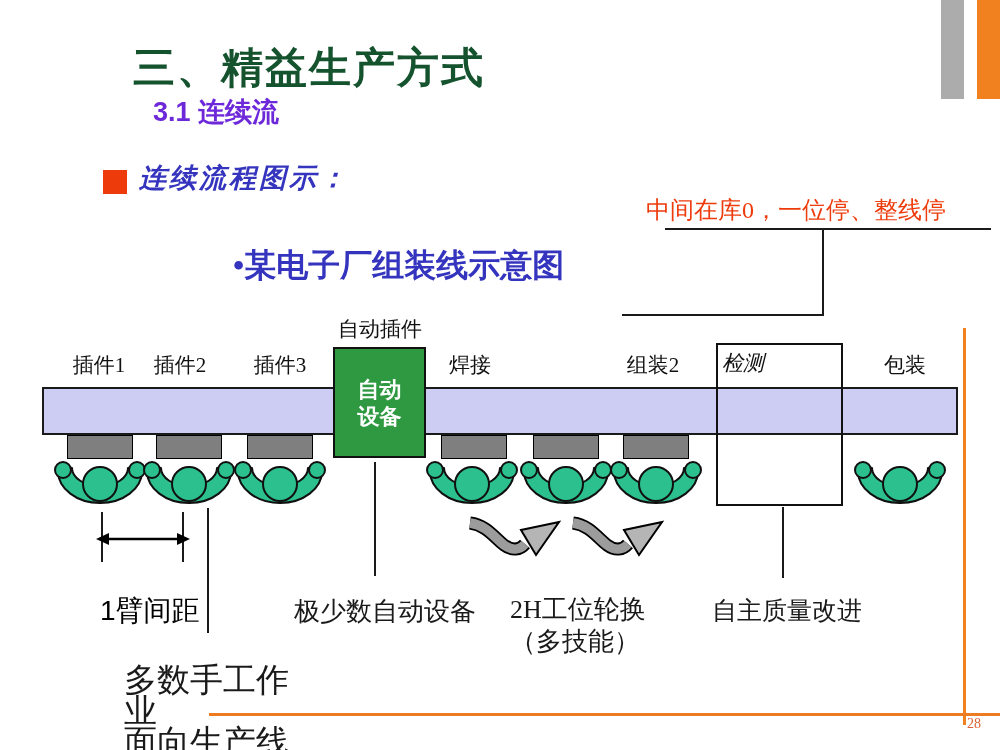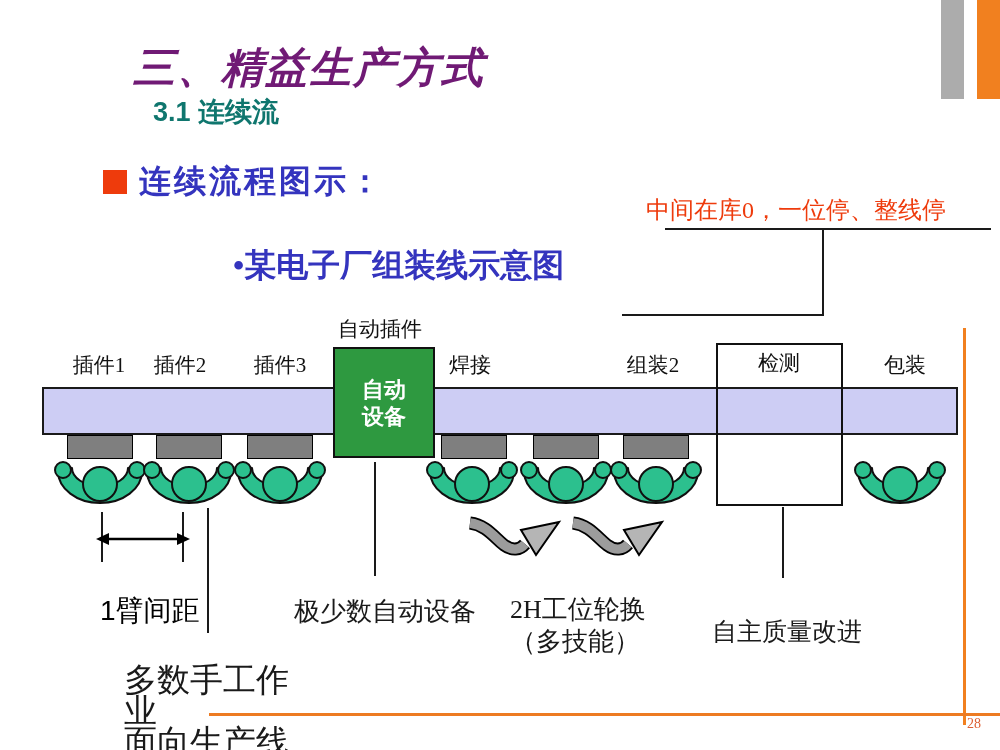--- a/index.html
+++ b/index.html
@@ -5,50 +5,50 @@
   html,body{margin:0;padding:0;background:#ffffff;}
   #slide{
     position:relative;width:1000px;height:750px;background:#ffffff;
     overflow:hidden;font-family:"Liberation Serif",serif;color:#1a1a1a;
   }
   .abs{position:absolute;}
   .sans{font-family:"Liberation Sans",sans-serif;}
   .center{transform:translateX(-50%);white-space:nowrap;}
 
   
-  .title{left:133px;top:40px;font-size:42px;font-weight:bold;color:#701a75;letter-spacing:2px;white-space:nowrap;font-style:italic;}
-  .subtitle{left:153px;top:94px;font-size:27px;font-weight:bold;color:#0f766e;white-space:nowrap;}
+  .title{left:133px;top:40px;font-size:42px;font-weight:bold;color:#14532d;letter-spacing:2px;white-space:nowrap;}
+  .subtitle{left:153px;top:94px;font-size:27px;font-weight:bold;color:#6d28d9;white-space:nowrap;}
   .bullet-square{left:103px;top:170px;width:24px;height:24px;background:#EE3B0C;}
-  .section-header{left:139px;top:160px;font-size:32px;font-weight:bold;color:#3434BE;letter-spacing:3px;white-space:nowrap;}
+  .section-header{left:139px;top:160px;font-size:27px;font-weight:bold;color:#3434BE;letter-spacing:3px;white-space:nowrap;font-style:italic;}
   .caption{left:233px;top:244px;font-size:32px;font-weight:bold;color:#3434BE;white-space:nowrap;}
   .note{left:646px;top:194px;font-size:24px;color:#EE3B0C;white-space:nowrap;}
 
   
   .bar-gray{left:941px;top:0;width:23px;height:99px;background:#ACACAC;}
   .bar-orange{left:977px;top:0;width:23px;height:99px;background:#F1801F;}
 
   
   .hline{height:2px;background:#1a1a1a;}
   .vline{width:2px;background:#1a1a1a;}
 
   
   .station-label{top:351px;font-size:21px;color:#111;}
   .belt{left:42px;top:387px;width:916px;height:48px;background:#CDCDF4;border:2px solid #1a1a1a;box-sizing:border-box;}
-  .machine{left:333px;top:347px;width:102px;height:111px;background:#2E9940;border:2px solid #111;box-sizing:border-box;
+  .machine{left:333px;top:347px;width:93px;height:111px;background:#2E9940;border:2px solid #111;box-sizing:border-box;
            display:flex;flex-direction:column;align-items:center;justify-content:center;}
   .machine span{color:#ffffff;font-weight:bold;font-size:22px;line-height:27px;font-family:"Liberation Sans",sans-serif;}
   .inspect-box{left:716px;top:343px;width:127px;height:163px;border:2px solid #111;box-sizing:border-box;background:transparent;}
   .desk{top:435px;height:24px;width:66px;background:#7F7F7F;border:1.5px solid #000;box-sizing:border-box;}
   .worker{top:457px;width:92px;height:50px;}
 
   
   .arm-label{left:100px;top:592px;font-size:28px;font-weight:normal;color:#000;white-space:nowrap;}
   .few-auto{left:294px;top:594px;font-size:26px;white-space:nowrap;}
   .rotation{left:510px;top:594px;width:180px;text-align:left;font-size:26px;line-height:32px;}
-  .quality{left:712px;top:594px;font-size:25px;white-space:nowrap;margin-top:21px;}
+  .quality{left:712px;top:594px;font-size:25px;white-space:nowrap;}
   .manual{left:124px;top:642px;width:180px;text-align:left;font-size:33px;line-height:31px;margin-top:23px;}
 
   
   .orange-v{left:963px;top:328px;width:3px;height:397px;background:#F1801F;}
   .orange-h{left:209px;top:713px;width:791px;height:3px;background:#ED7B22;}
   .page-number{left:967px;top:716px;font-size:14px;color:#DD5F33;}
 </style>
 </head>
 <body>
 
@@ -68,21 +68,21 @@
   <div class="abs vline" style="left:822px;top:228px;height:88px;"></div>
   <div class="abs hline" style="left:622px;top:314px;width:202px;"></div>
 
   <div class="abs station-label center" style="left:99px;">插件1</div>
   <div class="abs station-label center" style="left:180px;">插件2</div>
   <div class="abs station-label center" style="left:280px;">插件3</div>
   <div class="abs station-label center" style="left:380px;top:315px;">自动插件</div>
   <div class="abs station-label center" style="left:470px;">焊接</div>
   <div class="abs station-label center" style="left:570px;margin-top:36px;">组装1</div>
   <div class="abs station-label center" style="left:653px;">组装2</div>
-  <div class="abs station-label center" style="left:779px;top:349px;">检测</div>
+  <div class="abs station-label center" style="left:743px;top:349px;font-style:italic;">检测</div>
   <div class="abs station-label center" style="left:905px;">包装</div>
 
   <div class="abs belt"></div>
 
   <div class="abs machine">
     <span>自动</span>
     <span>设备</span>
   </div>
 
   <div class="abs inspect-box"></div>

